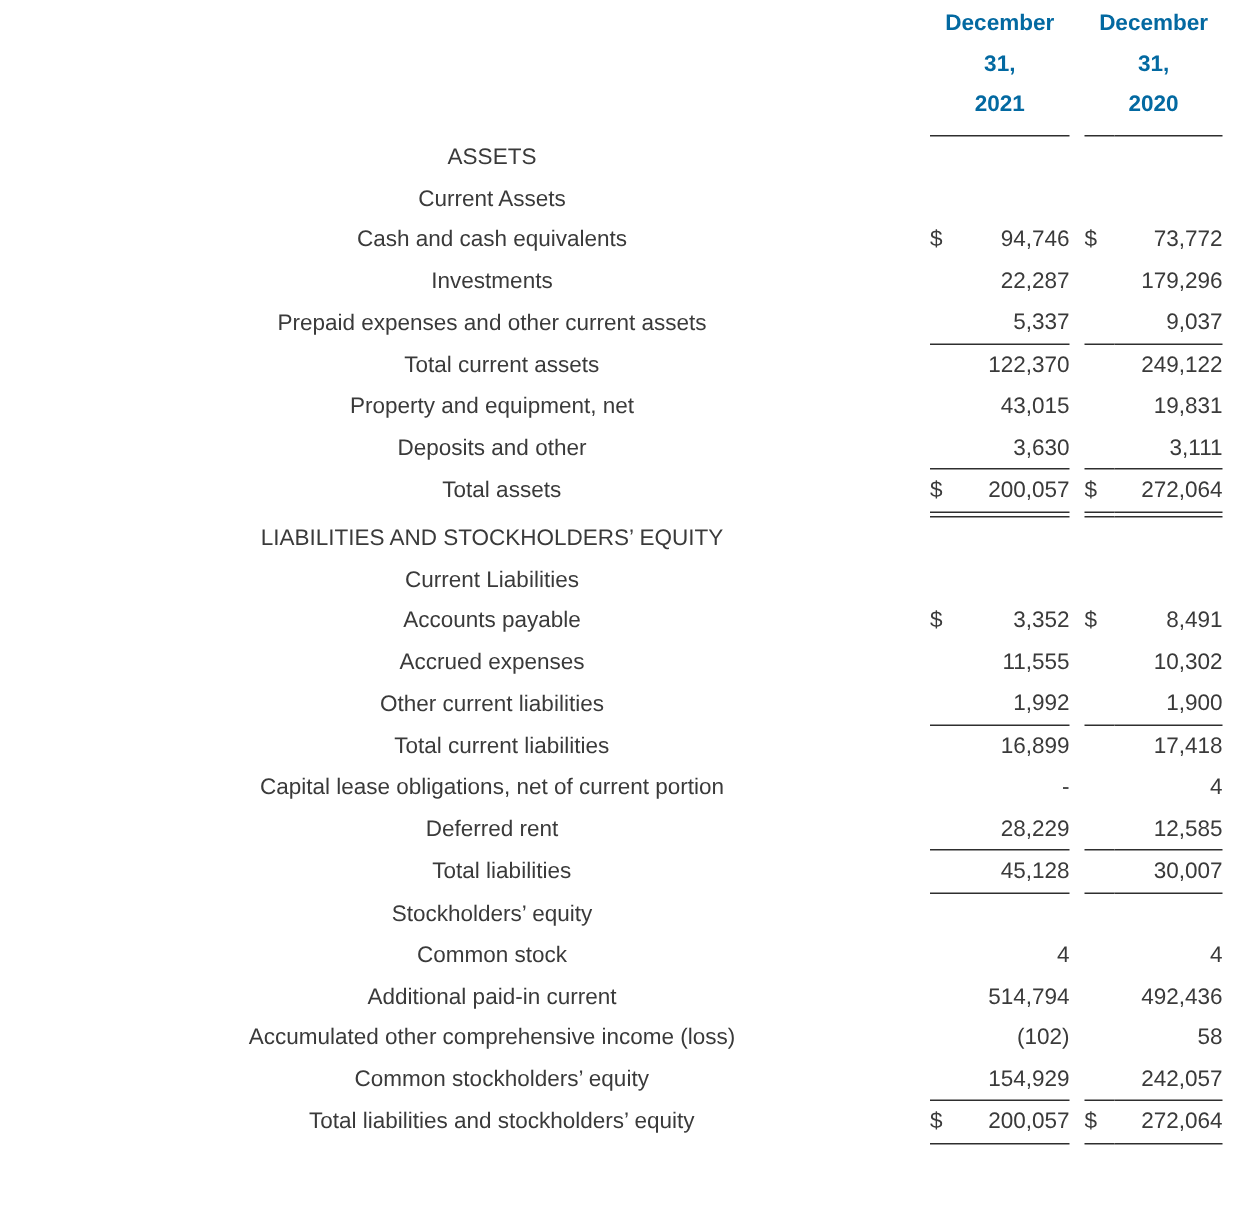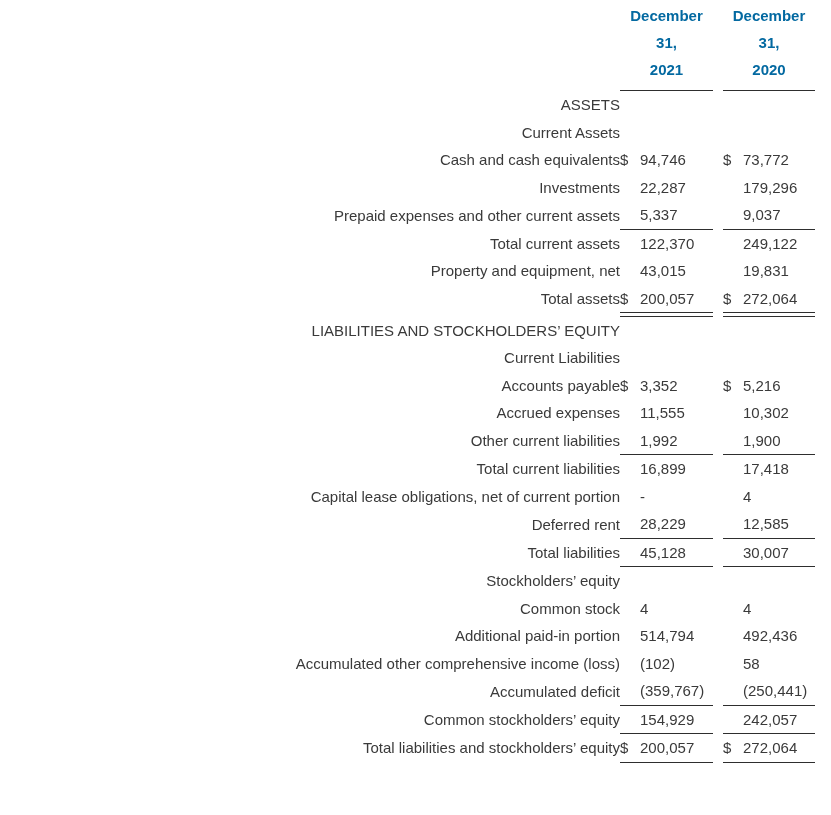--- a/index.html
+++ b/index.html
@@ -35,25 +35,25 @@
     border-bottom: 1.5px solid #2e2e2e;
     padding-bottom: 7px;
     vertical-align: bottom;
   }
   thead td.hgrp div {
     height: 27px;
     line-height: 27px;
   }
   
   tr.row td { height: 27.5px; }
-  td.lbl { padding-left: 36px; text-align: right; }
+  td.lbl { padding-left: 36px; text-align: center; }
   tr.indent td.lbl { padding-left: 49px; margin-top: 29px; }
   tr.section td.lbl { }
   td.dol { text-align: left; }
-  td.amt { }
+  td.amt { text-align: right; }
   tr.r1 td.g { border-bottom: 1.5px solid #2e2e2e; }
   
   tr.dblsp td { height: 2.5px; line-height: 0; font-size: 0; }
   tr.dblsp td.g2 { border-bottom: 1.5px solid #2e2e2e; }
 </style>
 </head>
 <body>
 
 <table class="sheet">
   <colgroup>
@@ -139,20 +139,29 @@
       </tr>
     <tr class="row">
         <td class="lbl">Property and equipment, net</td>
         <td class="dol g"></td>
         <td class="amt g">43,015</td>
         <td class="sp"></td>
         <td class="dol g"></td>
         <td class="amt g">19,831</td>
         <td class="rt"></td>
       </tr>
+    <tr class="row r1">
+        <td class="lbl">Deposits and other</td>
+        <td class="dol g"></td>
+        <td class="amt g">3,630</td>
+        <td class="sp"></td>
+        <td class="dol g"></td>
+        <td class="amt g">3,111</td>
+        <td class="rt"></td>
+      </tr>
     <tr class="row indent r1">
         <td class="lbl">Total assets</td>
         <td class="dol g">$</td>
         <td class="amt g">200,057</td>
         <td class="sp"></td>
         <td class="dol g">$</td>
         <td class="amt g">272,064</td>
         <td class="rt"></td>
       </tr>
     <tr class="dblsp">
@@ -179,21 +188,21 @@
         <td class="dol g"></td>
         <td class="amt g"></td>
         <td class="rt"></td>
       </tr>
     <tr class="row">
         <td class="lbl">Accounts payable</td>
         <td class="dol g">$</td>
         <td class="amt g">3,352</td>
         <td class="sp"></td>
         <td class="dol g">$</td>
-        <td class="amt g">5,216</td>
+        <td class="amt g">8,491</td>
         <td class="rt"></td>
       </tr>
     <tr class="row">
         <td class="lbl">Accrued expenses</td>
         <td class="dol g"></td>
         <td class="amt g">11,555</td>
         <td class="sp"></td>
         <td class="dol g"></td>
         <td class="amt g">10,302</td>
         <td class="rt"></td>
@@ -255,44 +264,35 @@
     <tr class="row">
         <td class="lbl">Common stock</td>
         <td class="dol g"></td>
         <td class="amt g">4</td>
         <td class="sp"></td>
         <td class="dol g"></td>
         <td class="amt g">4</td>
         <td class="rt"></td>
       </tr>
     <tr class="row">
-        <td class="lbl">Additional paid-in portion</td>
+        <td class="lbl">Additional paid-in current</td>
         <td class="dol g"></td>
         <td class="amt g">514,794</td>
         <td class="sp"></td>
         <td class="dol g"></td>
         <td class="amt g">492,436</td>
         <td class="rt"></td>
       </tr>
     <tr class="row">
         <td class="lbl">Accumulated other comprehensive income (loss)</td>
         <td class="dol g"></td>
         <td class="amt g">(102)</td>
         <td class="sp"></td>
         <td class="dol g"></td>
         <td class="amt g">58</td>
-        <td class="rt"></td>
-      </tr>
-    <tr class="row r1">
-        <td class="lbl">Accumulated deficit</td>
-        <td class="dol g"></td>
-        <td class="amt g">(359,767)</td>
-        <td class="sp"></td>
-        <td class="dol g"></td>
-        <td class="amt g">(250,441)</td>
         <td class="rt"></td>
       </tr>
     <tr class="row indent r1">
         <td class="lbl">Common stockholders’ equity</td>
         <td class="dol g"></td>
         <td class="amt g">154,929</td>
         <td class="sp"></td>
         <td class="dol g"></td>
         <td class="amt g">242,057</td>
         <td class="rt"></td>

